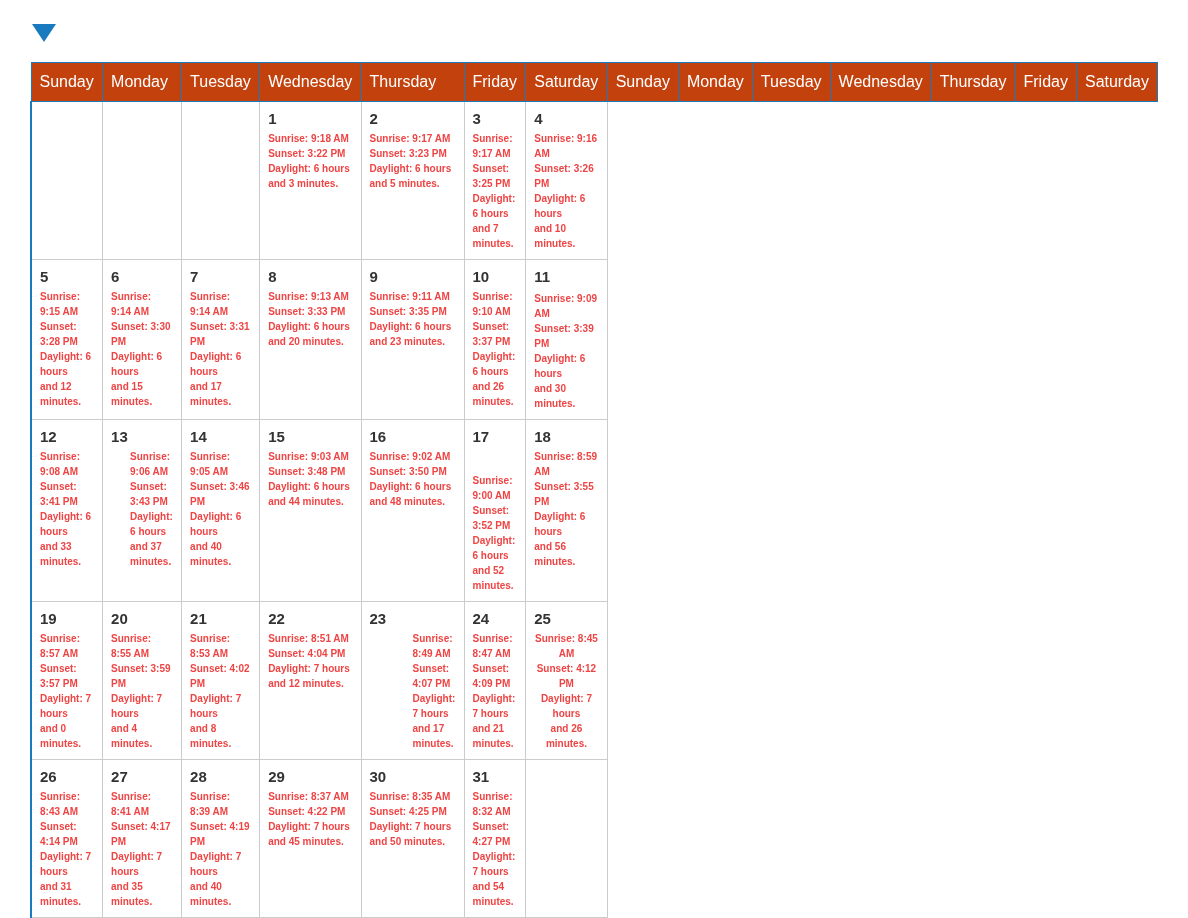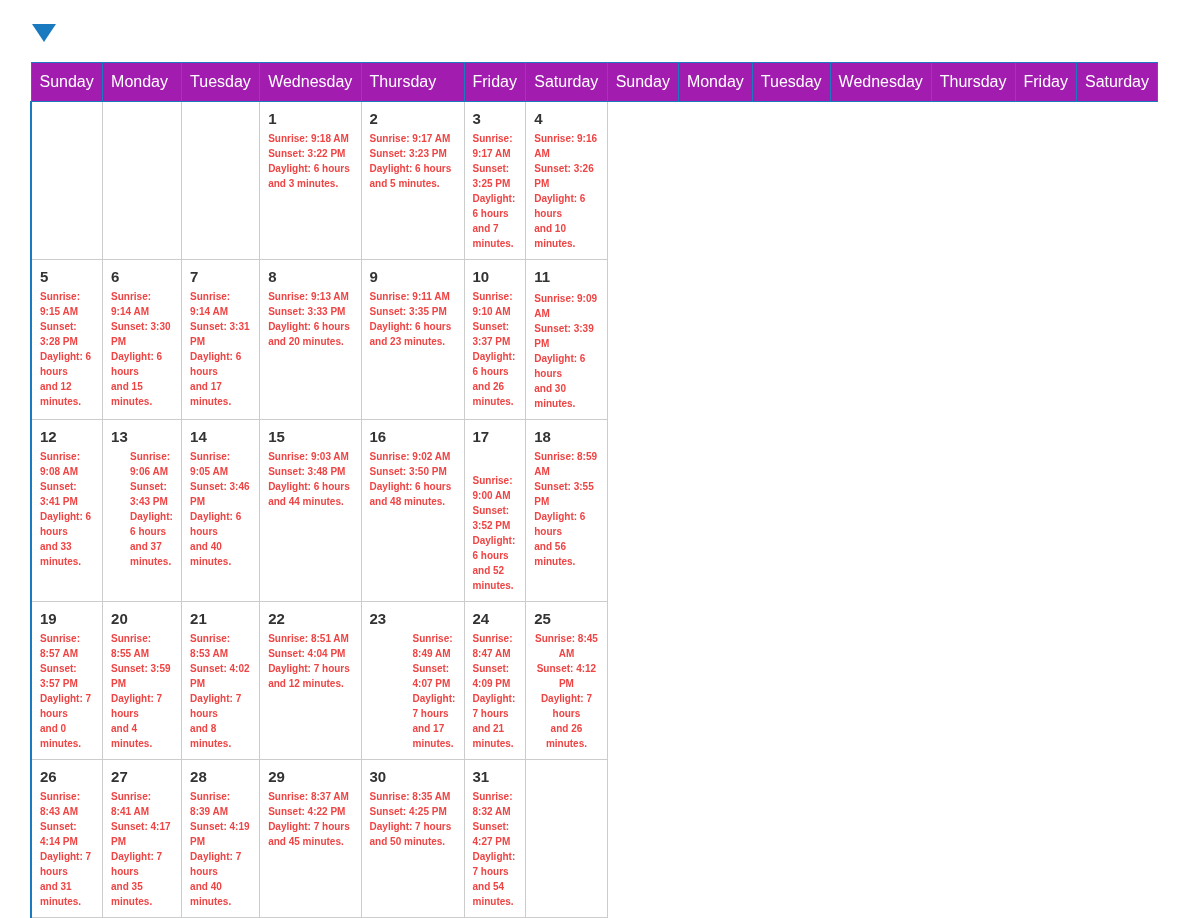--- a/index.html
+++ b/index.html
@@ -58,21 +58,21 @@
     .calendar-subtitle {
       font-size: 20px;
       color: #555;
       margin-top: 4px;
     }
     table {
       width: 100%;
       border-collapse: collapse;
     }
     thead tr th {
-      background-color: #a21caf;
+      background-color: #c2410c;
       color: #fff;
       padding: 10px 8px;
       font-size: 16px;
       font-weight: normal;
       text-align: left;
       border: 1px solid #1a7abf;
     }
     tbody tr td {
       vertical-align: top;
       padding: 8px;

